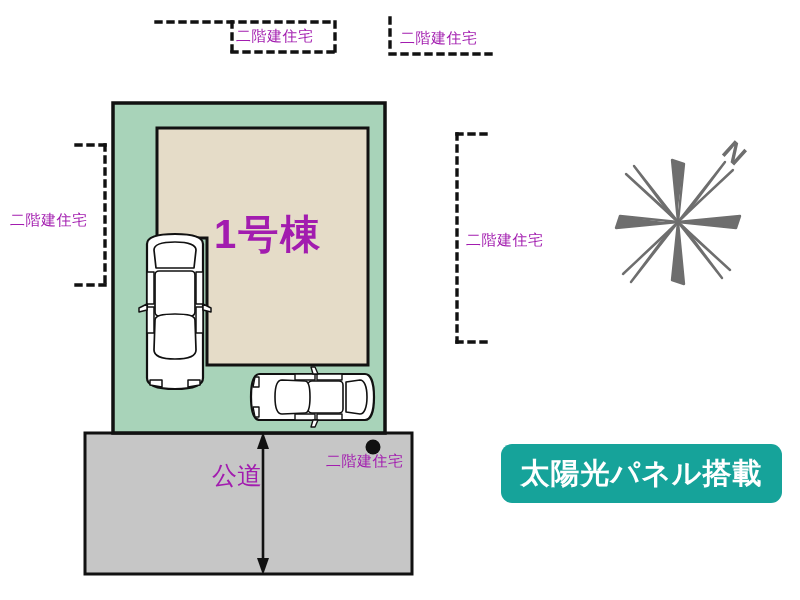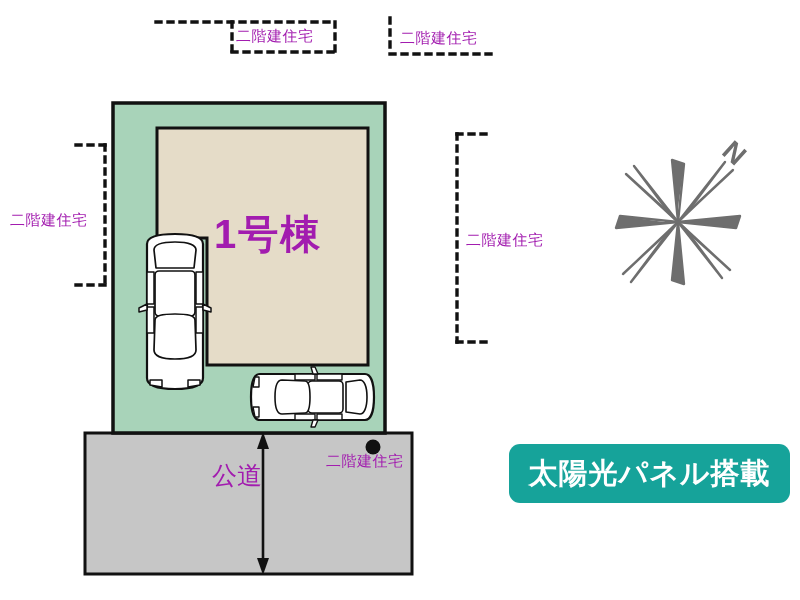--- a/index.html
+++ b/index.html
@@ -16,21 +16,21 @@
   #lbl-2f-left{left:10px;top:212px;font-size:15px;letter-spacing:0.5px;}
   #lbl-1f-right{left:466px;top:232px;font-size:15px;letter-spacing:0.5px;}
 
   #lbl-tou{left:214px;top:214px;font-size:40px;font-weight:700;letter-spacing:2px;}
 
   #lbl-road{left:172px;top:463px;font-size:25px;text-align:right;width:90px;}
   #lbl-road2{left:165px;top:497px;font-size:21px;text-align:center;width:106px;}
   #lbl-pole{left:326px;top:453px;font-size:15px;letter-spacing:0.5px;}
 
   #badge{position:absolute;left:501px;top:444px;width:281px;height:59px;
-         border-radius:11px;display:flex;align-items:center;justify-content:center;margin-left:8px;}
+         border-radius:11px;display:flex;align-items:center;justify-content:center;}
   #badge span{font-size:29px;font-weight:700;letter-spacing:1px;}
 </style>
 </head>
 <body>
 
 <div id="stage">
 
   <svg id="plan" viewBox="0 0 800 600">
 
     <rect x="85" y="433" width="327" height="141" fill="#c6c6c6" stroke="#111111" stroke-width="3"></rect>

